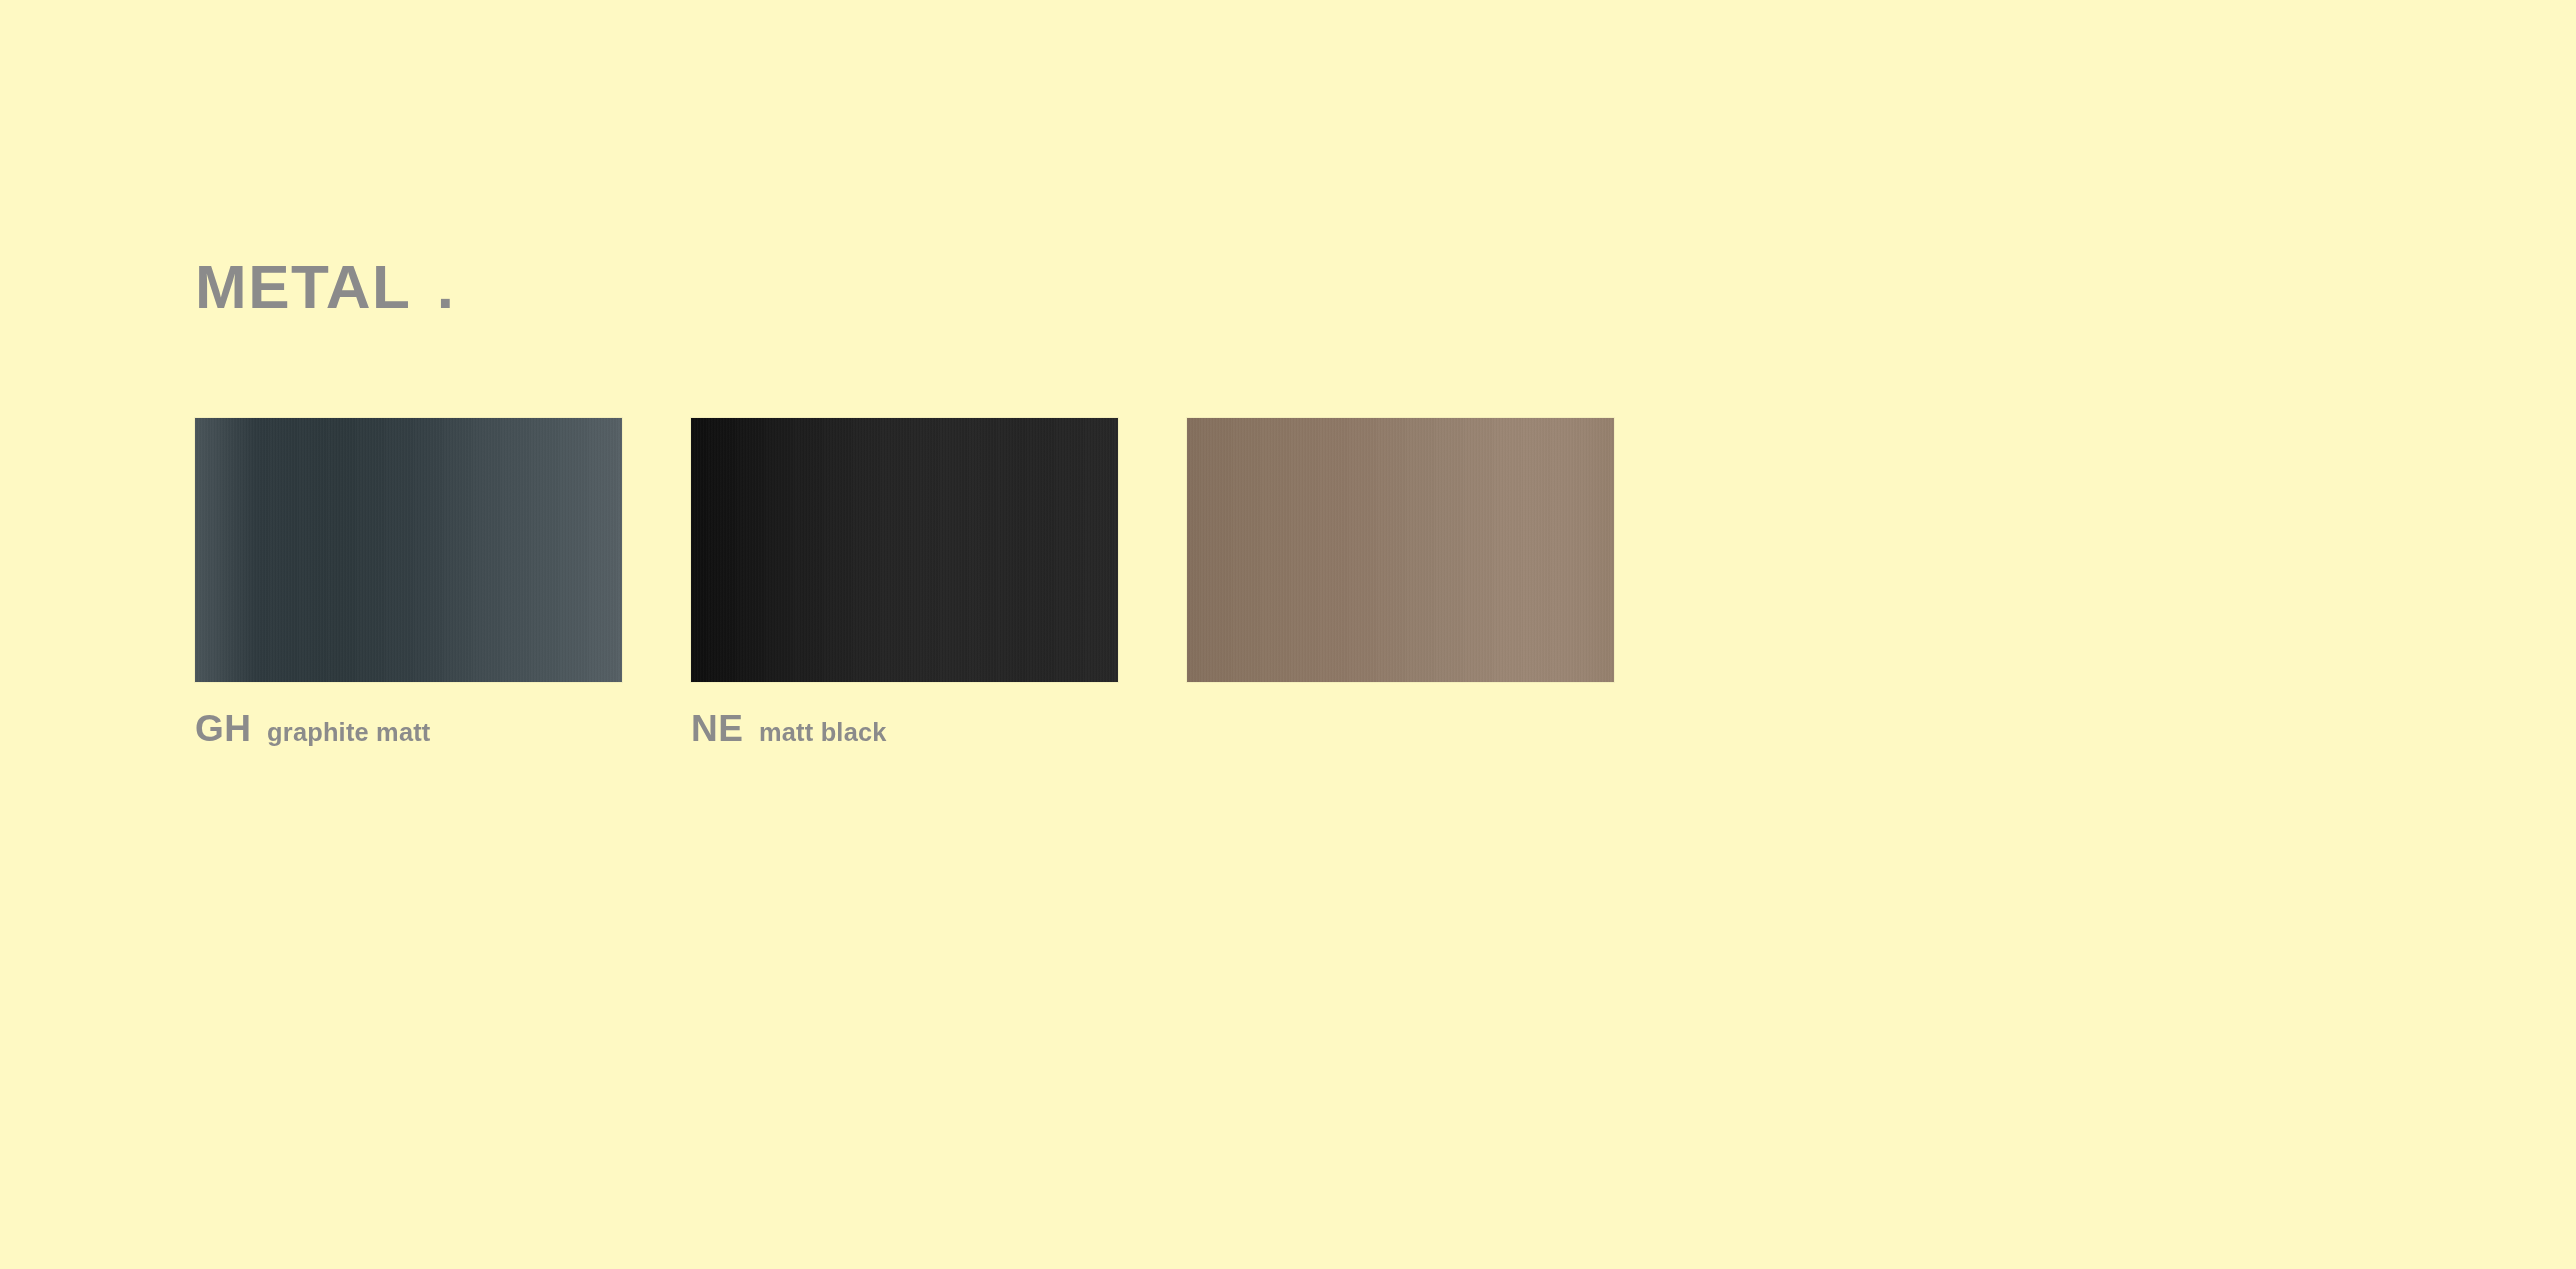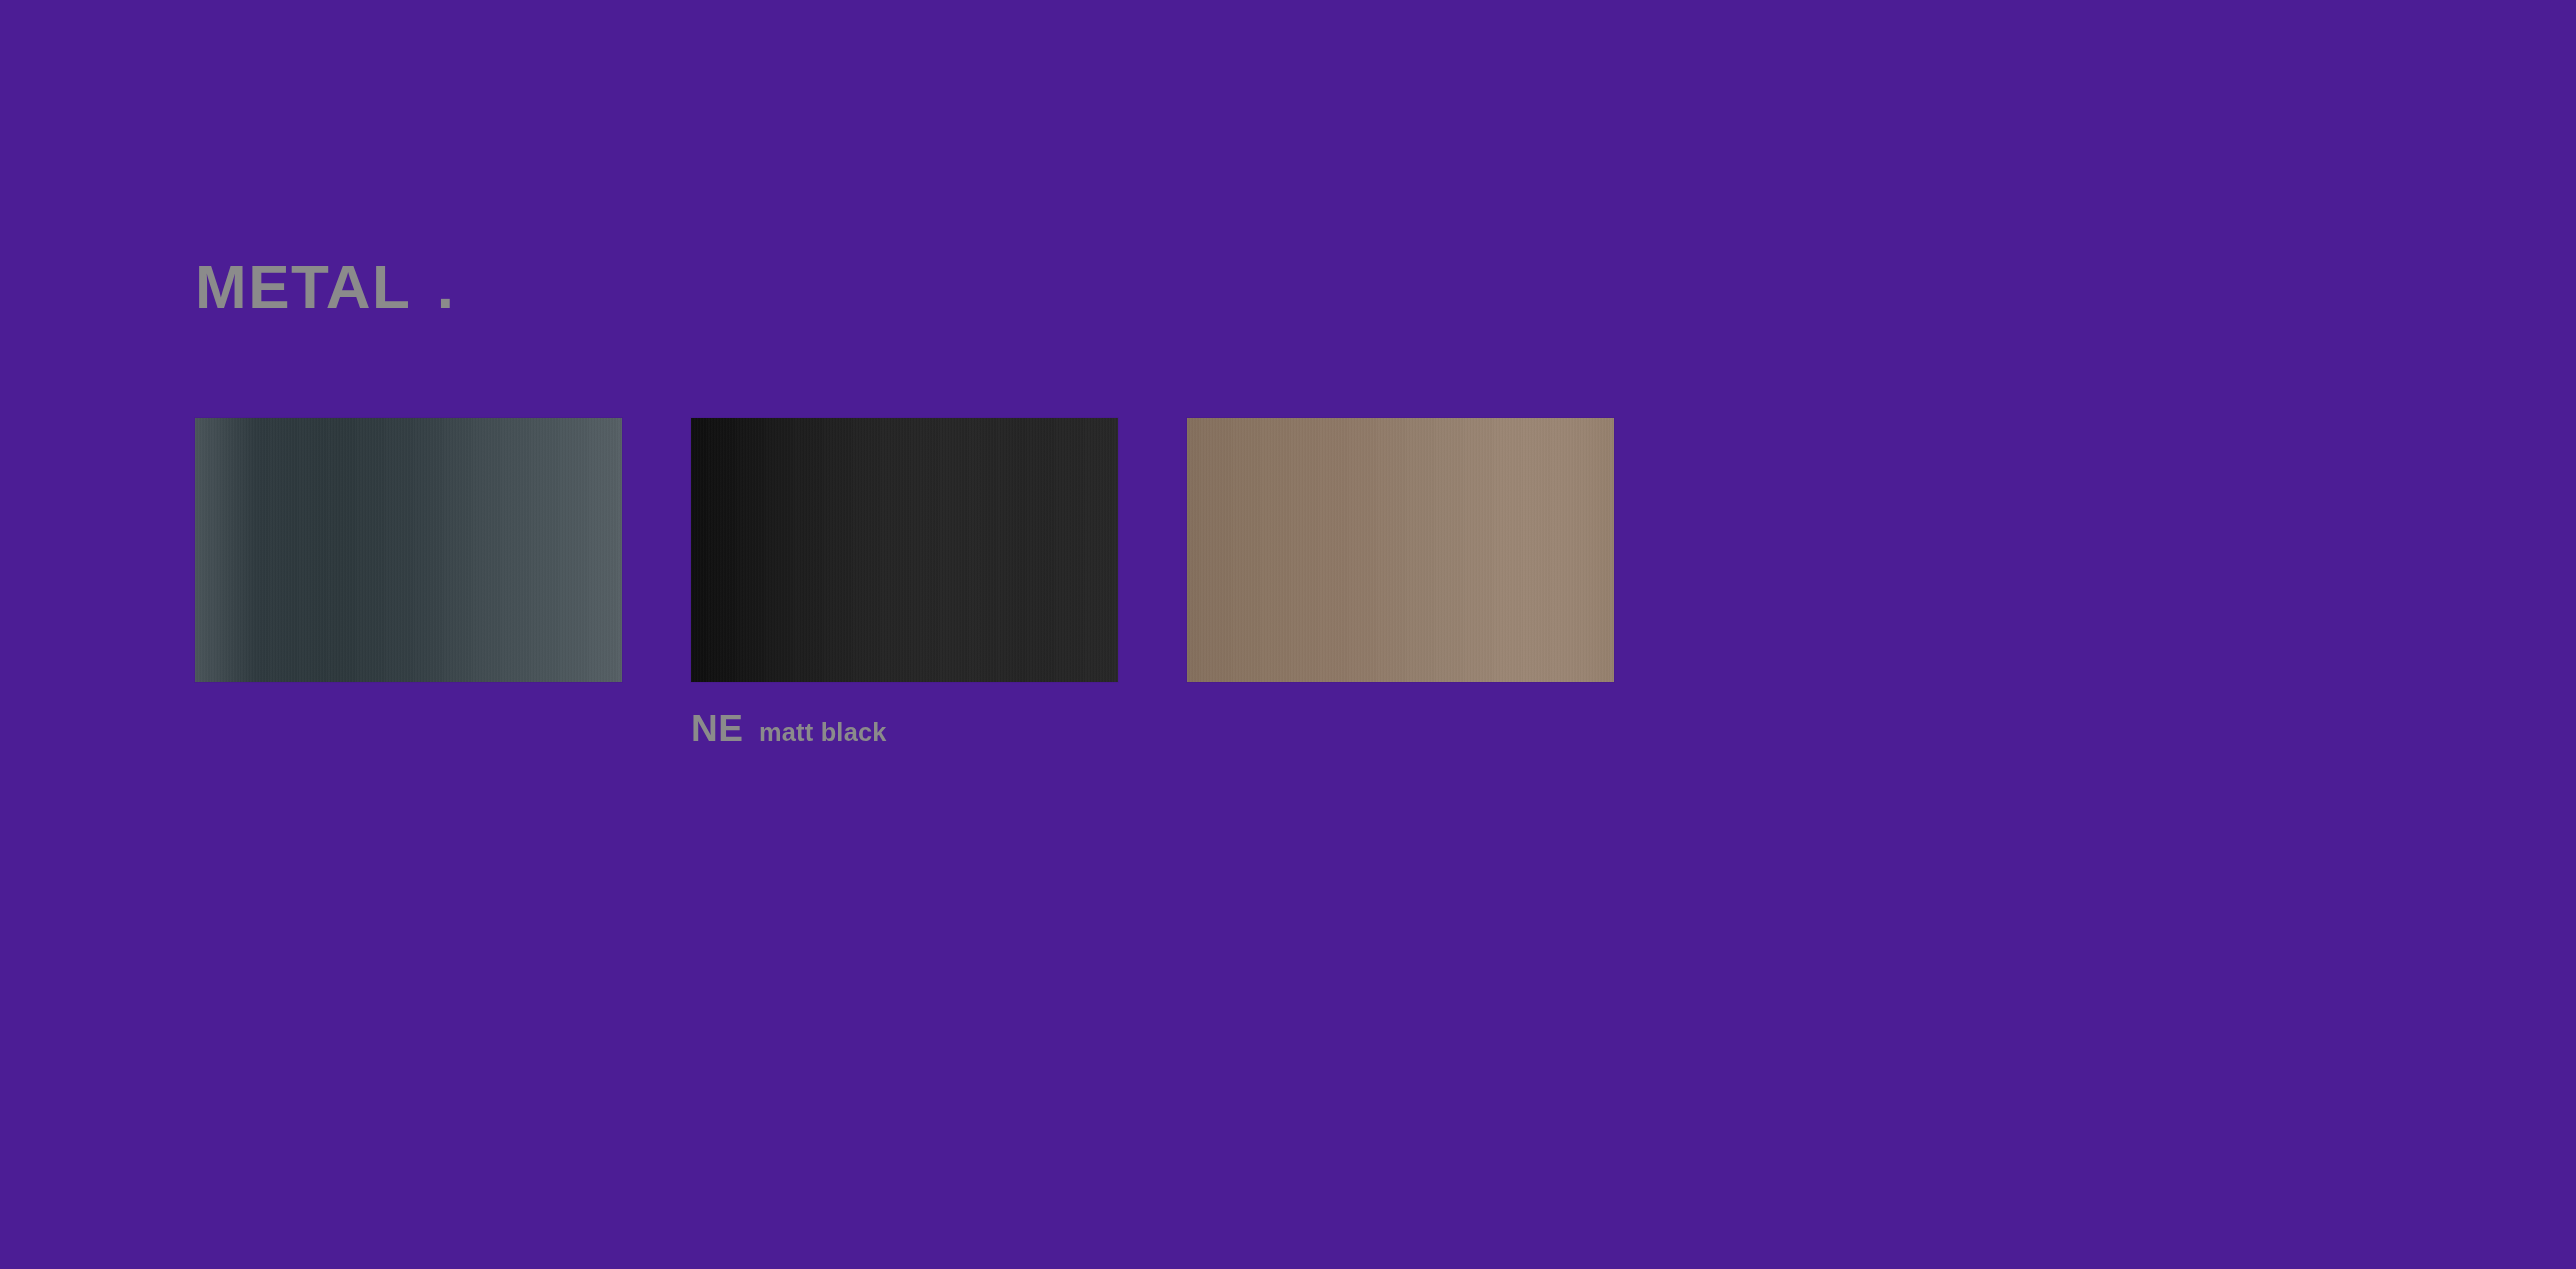--- a/index.html
+++ b/index.html
@@ -11,21 +11,21 @@
     width: 2576px;
     height: 1269px;
     font-family: "Liberation Sans", sans-serif;
     overflow: hidden;
     position: relative;
   }
 
   .page {
     position: absolute;
     inset: 0;
-    background: #4c1d95;
+    background: #fef9c3;
   }
 
   
   .section-title {
     position: absolute;
     left: 195px;
     top: 256px;
     font-size: 62px;
     font-weight: 700;
     letter-spacing: 1.5px;
@@ -111,20 +111,24 @@
 
   <div class="section-title">
     <span class="title-text">METAL</span>
     <span class="title-dot">.</span>
   </div>
 
   <div class="swatch-grid">
 
     <div class="swatch-card">
       <div class="swatch-chip" style="background: linear-gradient(90deg, rgb(74, 85, 90) 0%, rgb(47, 58, 63) 14%, rgb(45, 56, 60) 34%, rgb(52, 63, 68) 52%, rgb(65, 76, 81) 68%, rgb(74, 85, 90) 84%, rgb(86, 96, 101) 100%);"></div>
+      <div class="swatch-caption">
+        <span class="swatch-code">GH</span>
+        <span class="swatch-label">graphite matt</span>
+      </div>
     </div>
 
 
     <div class="swatch-card">
       <div class="swatch-chip" style="background: linear-gradient(90deg, rgb(14, 14, 14) 0%, rgb(19, 19, 19) 10%, rgb(28, 28, 28) 24%, rgb(36, 36, 36) 44%, rgb(38, 38, 38) 62%, rgb(36, 36, 36) 80%, rgb(39, 39, 39) 100%);"></div>
       <div class="swatch-caption">
         <span class="swatch-code">NE</span>
         <span class="swatch-label">matt black</span>
       </div>
     </div>

